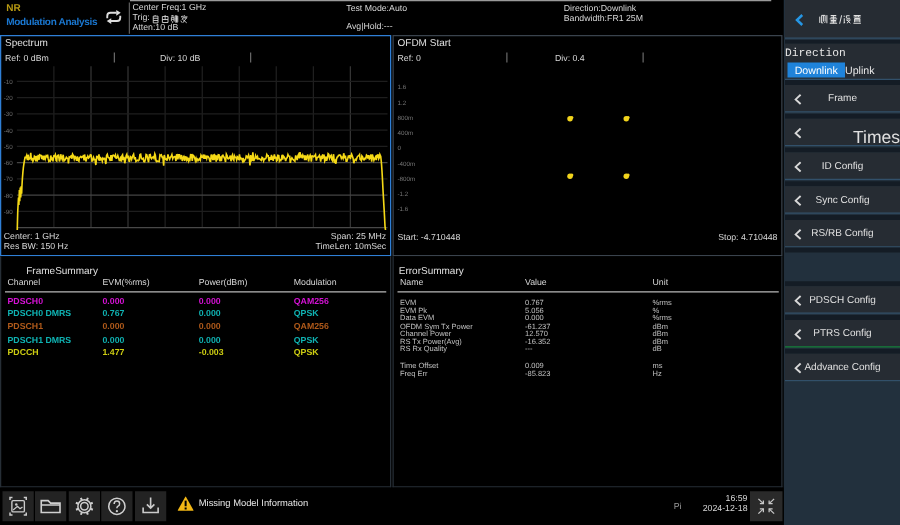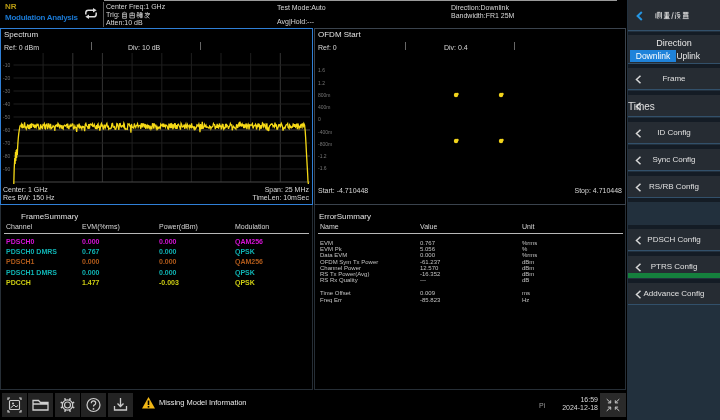--- a/index.html
+++ b/index.html
@@ -245,37 +245,37 @@
           <line x1="28.7" y1="3.8" x2="32.9" y2="3.8" stroke="#e2e2e2" stroke-width="0.8"></line>
           <line x1="28.7" y1="3.8" x2="28.7" y2="6.8" stroke="#e2e2e2" stroke-width="0.8"></line>
           <line x1="32.9" y1="3.8" x2="32.9" y2="6.8" stroke="#e2e2e2" stroke-width="0.8"></line>
           <line x1="28.7" y1="4.8" x2="32.9" y2="4.8" stroke="#e2e2e2" stroke-width="0.8"></line>
           <line x1="28.7" y1="5.8" x2="32.9" y2="5.8" stroke="#e2e2e2" stroke-width="0.8"></line>
           <line x1="27.7" y1="7.6" x2="33.7" y2="7.6" stroke="#e2e2e2" stroke-width="0.8"></line>
         </svg>
   </div>
   <div class="abs" style="left:1px;top:32px;width:92px;height:3px;background:#141c25;"></div>
   <div class="abs" style="left:1px;top:35px;width:92px;height:29px;background:#262c33;border-bottom:1px solid #32506a;">
-    <div class="abs" style="left:0;top:3px;width:100%;text-align:center;font-size:9px;color:#e8e8e8;">Direction</div>
+    <div class="abs" style="left:0;top:3px;width:100%;font-size:9px;color:#e8e8e8;font-family:Liberation Mono, monospace;">Direction</div>
     <div class="abs" style="left:2px;top:15px;width:46px;height:12px;background:#1f83da;text-align:center;font-size:8.5px;color:#fff;line-height:12px;">Downlink</div>
-    <div class="abs" style="left:48px;top:15px;width:24px;height:12px;text-align:right;font-size:8.5px;color:#e8e8e8;line-height:12px;">Uplink</div>
+    <div class="abs" style="left:48px;top:15px;width:24px;height:12px;text-align:left;font-size:8.5px;color:#e8e8e8;line-height:12px;">Uplink</div>
   </div>
   <div class="abs" style="left:1px;top:64px;width:92px;height:4px;background:#141c25;"></div>
   <div class="abs" style="left:1px;top:68px;width:92px;height:22px;background:#262c33;border-bottom:1px solid #32506a;">
     <svg class="abs" style="left:7px;top:7px;" width="7" height="9" viewBox="0 0 7 9">
           <polyline points="5.5,0.8 1.5,4.5 5.5,8.2" fill="none" stroke="#d8d8d8" stroke-width="1.5"></polyline>
         </svg>
     <div class="abs" style="left:0;top:6px;width:100%;text-align:center;font-size:8px;color:#e0e0e0;">Frame</div>
   </div>
   <div class="abs" style="left:1px;top:91px;width:92px;height:4px;background:#141c25;"></div>
   <div class="abs" style="left:1px;top:95px;width:92px;height:22px;background:#262c33;border-bottom:1px solid #32506a;">
     <svg class="abs" style="left:7px;top:7px;" width="7" height="9" viewBox="0 0 7 9">
           <polyline points="5.5,0.8 1.5,4.5 5.5,8.2" fill="none" stroke="#d8d8d8" stroke-width="1.5"></polyline>
         </svg>
-    <div class="abs" style="left:0;top:6px;width:100%;text-align:left;font-size:10px;color:#e0e0e0;">Times</div>
+    <div class="abs" style="left:0;top:6px;width:100%;text-align:right;font-size:14px;color:#e0e0e0;">Times</div>
   </div>
   <div class="abs" style="left:1px;top:118px;width:92px;height:4px;background:#141c25;"></div>
   <div class="abs" style="left:1px;top:122px;width:92px;height:22px;background:#262c33;border-bottom:1px solid #32506a;">
     <svg class="abs" style="left:7px;top:7px;" width="7" height="9" viewBox="0 0 7 9">
           <polyline points="5.5,0.8 1.5,4.5 5.5,8.2" fill="none" stroke="#d8d8d8" stroke-width="1.5"></polyline>
         </svg>
     <div class="abs" style="left:0;top:6px;width:100%;text-align:center;font-size:8px;color:#e0e0e0;">ID Config</div>
   </div>
   <div class="abs" style="left:1px;top:145px;width:92px;height:4px;background:#141c25;"></div>
   <div class="abs" style="left:1px;top:149px;width:92px;height:22px;background:#262c33;border-bottom:1px solid #32506a;">
@@ -293,21 +293,21 @@
   </div>
   <div class="abs" style="left:1px;top:198px;width:92px;height:4px;background:#141c25;"></div>
   <div class="abs" style="left:1px;top:225px;width:92px;height:4px;background:#141c25;"></div>
   <div class="abs" style="left:1px;top:229px;width:92px;height:22px;background:#262c33;border-bottom:1px solid #32506a;">
     <svg class="abs" style="left:7px;top:7px;" width="7" height="9" viewBox="0 0 7 9">
           <polyline points="5.5,0.8 1.5,4.5 5.5,8.2" fill="none" stroke="#d8d8d8" stroke-width="1.5"></polyline>
         </svg>
     <div class="abs" style="left:0;top:6px;width:100%;text-align:center;font-size:8px;color:#e0e0e0;">PDSCH Config</div>
   </div>
   <div class="abs" style="left:1px;top:252px;width:92px;height:4px;background:#141c25;"></div>
-  <div class="abs" style="left:1px;top:256px;width:92px;height:22px;background:#262c33;border-bottom:5px solid #15803d;">
+  <div class="abs" style="left:1px;top:256px;width:92px;height:22px;background:#262c33;border-bottom:1px solid #15803d;">
     <svg class="abs" style="left:7px;top:7px;" width="7" height="9" viewBox="0 0 7 9">
           <polyline points="5.5,0.8 1.5,4.5 5.5,8.2" fill="none" stroke="#d8d8d8" stroke-width="1.5"></polyline>
         </svg>
     <div class="abs" style="left:0;top:6px;width:100%;text-align:center;font-size:8px;color:#e0e0e0;">PTRS Config</div>
   </div>
   <div class="abs" style="left:1px;top:279px;width:92px;height:4px;background:#141c25;"></div>
   <div class="abs" style="left:1px;top:283px;width:92px;height:22px;background:#262c33;border-bottom:1px solid #32506a;">
     <svg class="abs" style="left:7px;top:7px;" width="7" height="9" viewBox="0 0 7 9">
           <polyline points="5.5,0.8 1.5,4.5 5.5,8.2" fill="none" stroke="#d8d8d8" stroke-width="1.5"></polyline>
         </svg>

